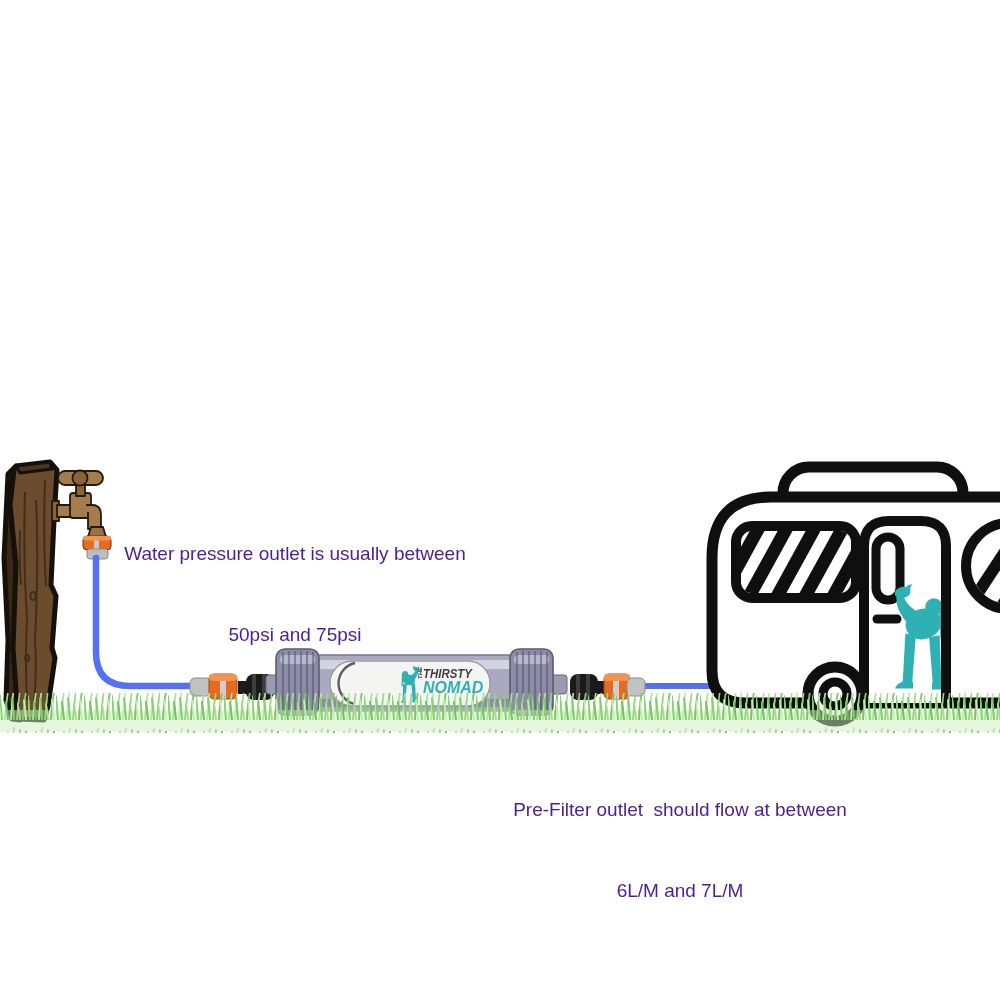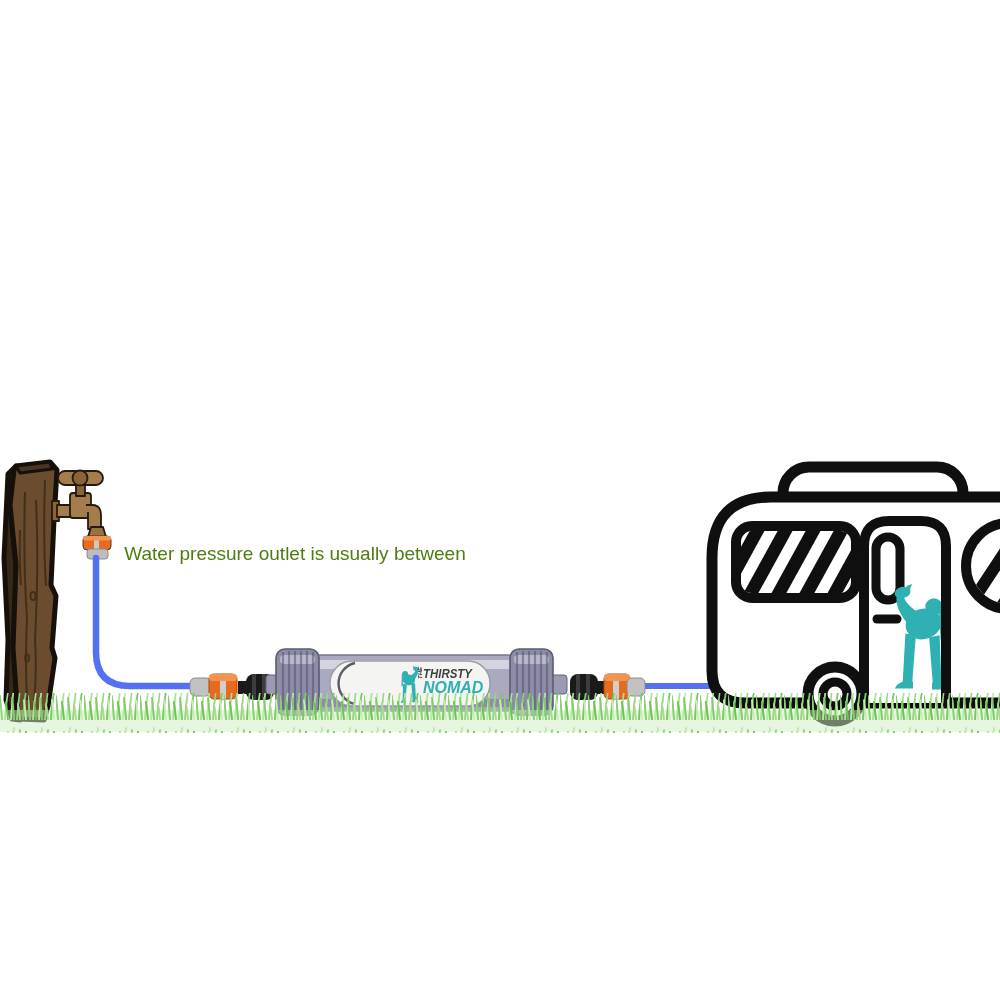--- a/index.html
+++ b/index.html
@@ -1,19 +1,19 @@
 <!DOCTYPE html>
 <html><head>
 <meta charset="utf-8">
 <style>
   html,body{margin:0;padding:0;background:#fff;}
   #canvas{position:relative;width:1000px;height:1000px;background:#fff;overflow:hidden;
           font-family:"Liberation Sans", sans-serif;}
   #scene-svg{position:absolute;left:0;top:0;width:1000px;height:1000px;}
-  .note{position:absolute;text-align:center;color:#4d7c0f;font-size:19px;line-height:27px;
+  .note{position:absolute;text-align:center;color:#4c1d95;font-size:19px;line-height:27px;
         white-space:pre-wrap;}
   .note-pressure{left:95px;top:486px;width:400px;}
   .note-flow{left:480px;top:742px;width:400px;}
   .logo-text{position:absolute;left:420px;top:665px;width:80px;height:40px;font-style:italic;}
   .logo-the{position:absolute;left:-6px;top:5px;font-size:6px;font-weight:bold;color:#3e3e41;
             transform:rotate(-90deg);letter-spacing:0;}
   .logo-thirsty{position:absolute;left:3px;top:1px;font-size:13px;font-weight:bold;color:#3e3e41;
             transform:scaleX(.88);transform-origin:left center;letter-spacing:0;}
   .logo-nomad{position:absolute;left:3px;top:13px;font-size:17px;font-weight:bold;color:#2fb0b2;
             transform:scaleX(.94);transform-origin:left center;}
@@ -190,23 +190,26 @@
 
   <g>
     <rect x="0" y="710" width="1000" height="22" fill="#cdeec0" opacity="0.5"></rect>
     <rect x="0" y="693" width="1000" height="40" fill="url(#grassP)"></rect>
     <rect x="9" y="700" width="991" height="33" fill="url(#grassP)" opacity="0.85"></rect>
   </g>
 </svg>
 
 <div class="note note-pressure">
   <div>Water pressure outlet is usually between</div>
+  <div>50psi and 75psi</div>
 </div>
 
 <div class="note note-flow">
+  <div>Pre-Filter outlet  should flow at between</div>
+  <div>6L/M and 7L/M</div>
 </div>
 
 <div class="logo-text">
   <span class="logo-the">THE</span>
   <span class="logo-thirsty">THIRSTY</span>
   <span class="logo-nomad">NOMAD</span>
 </div>
 
 </div>
 

